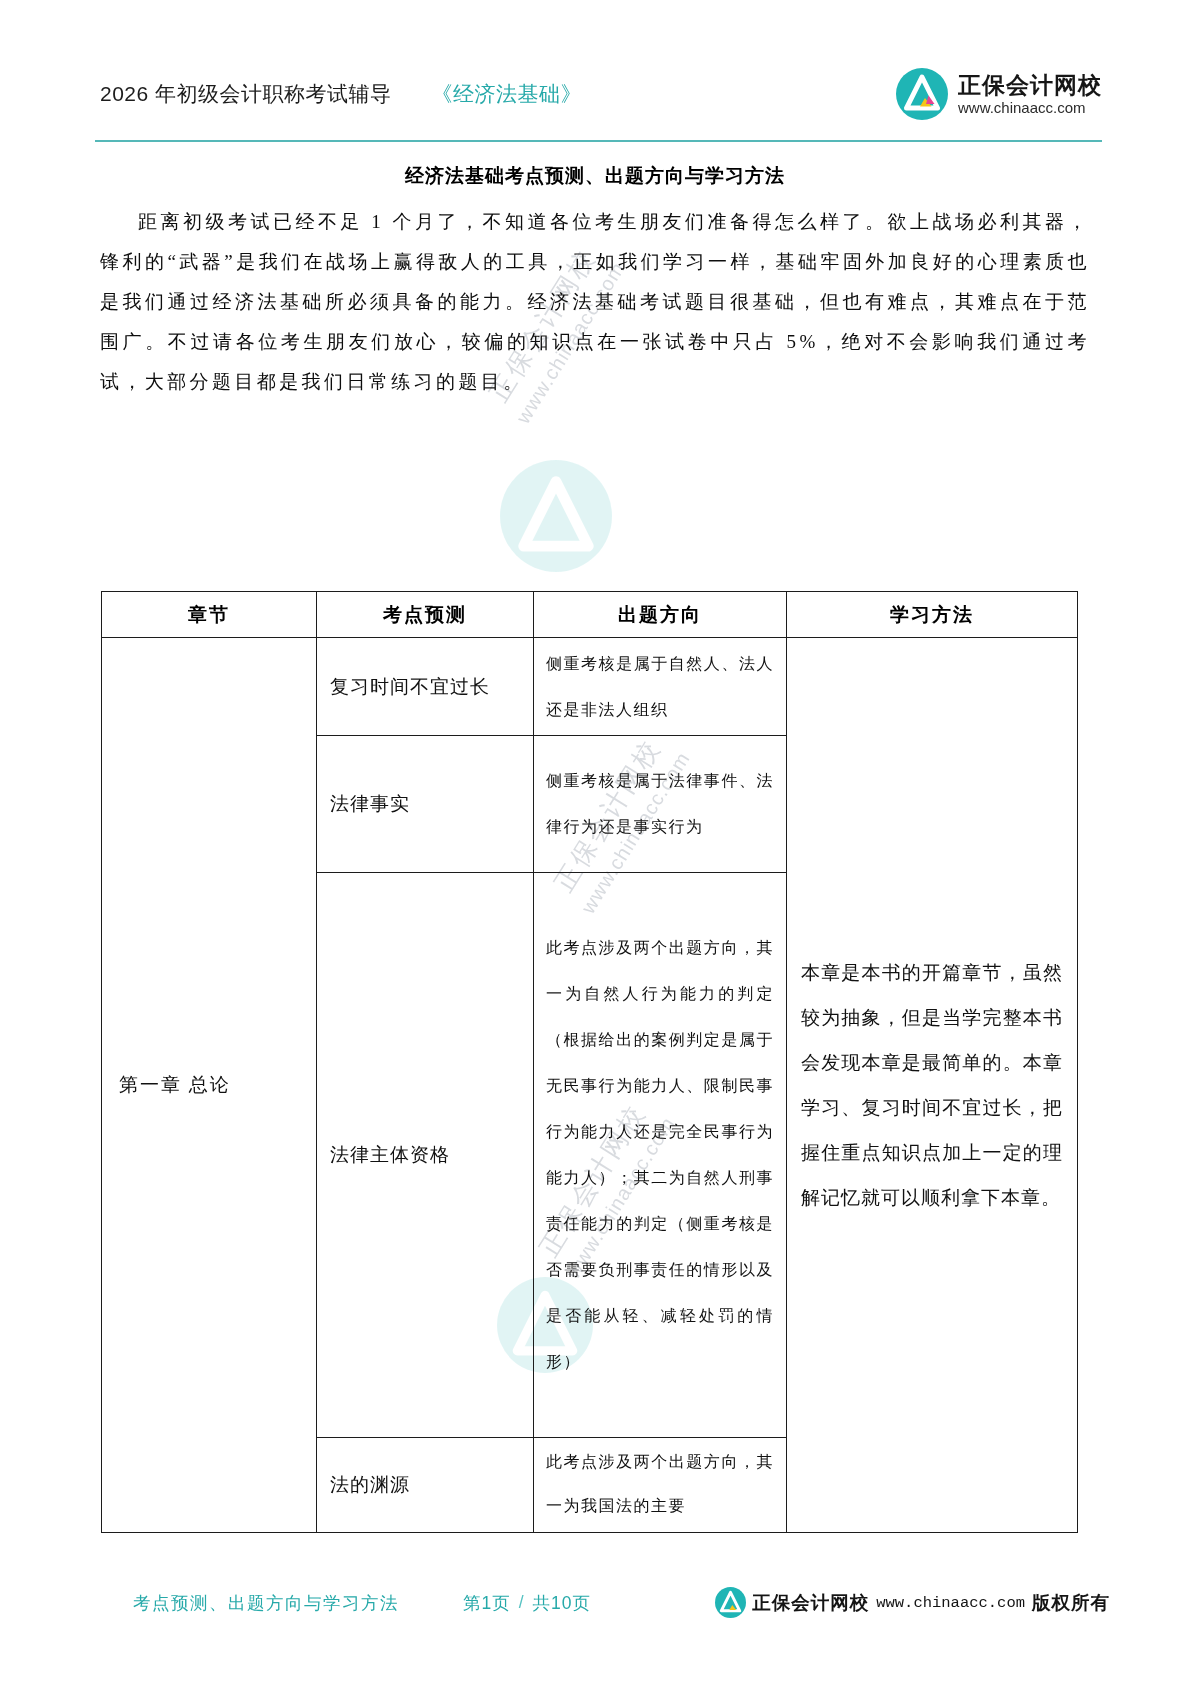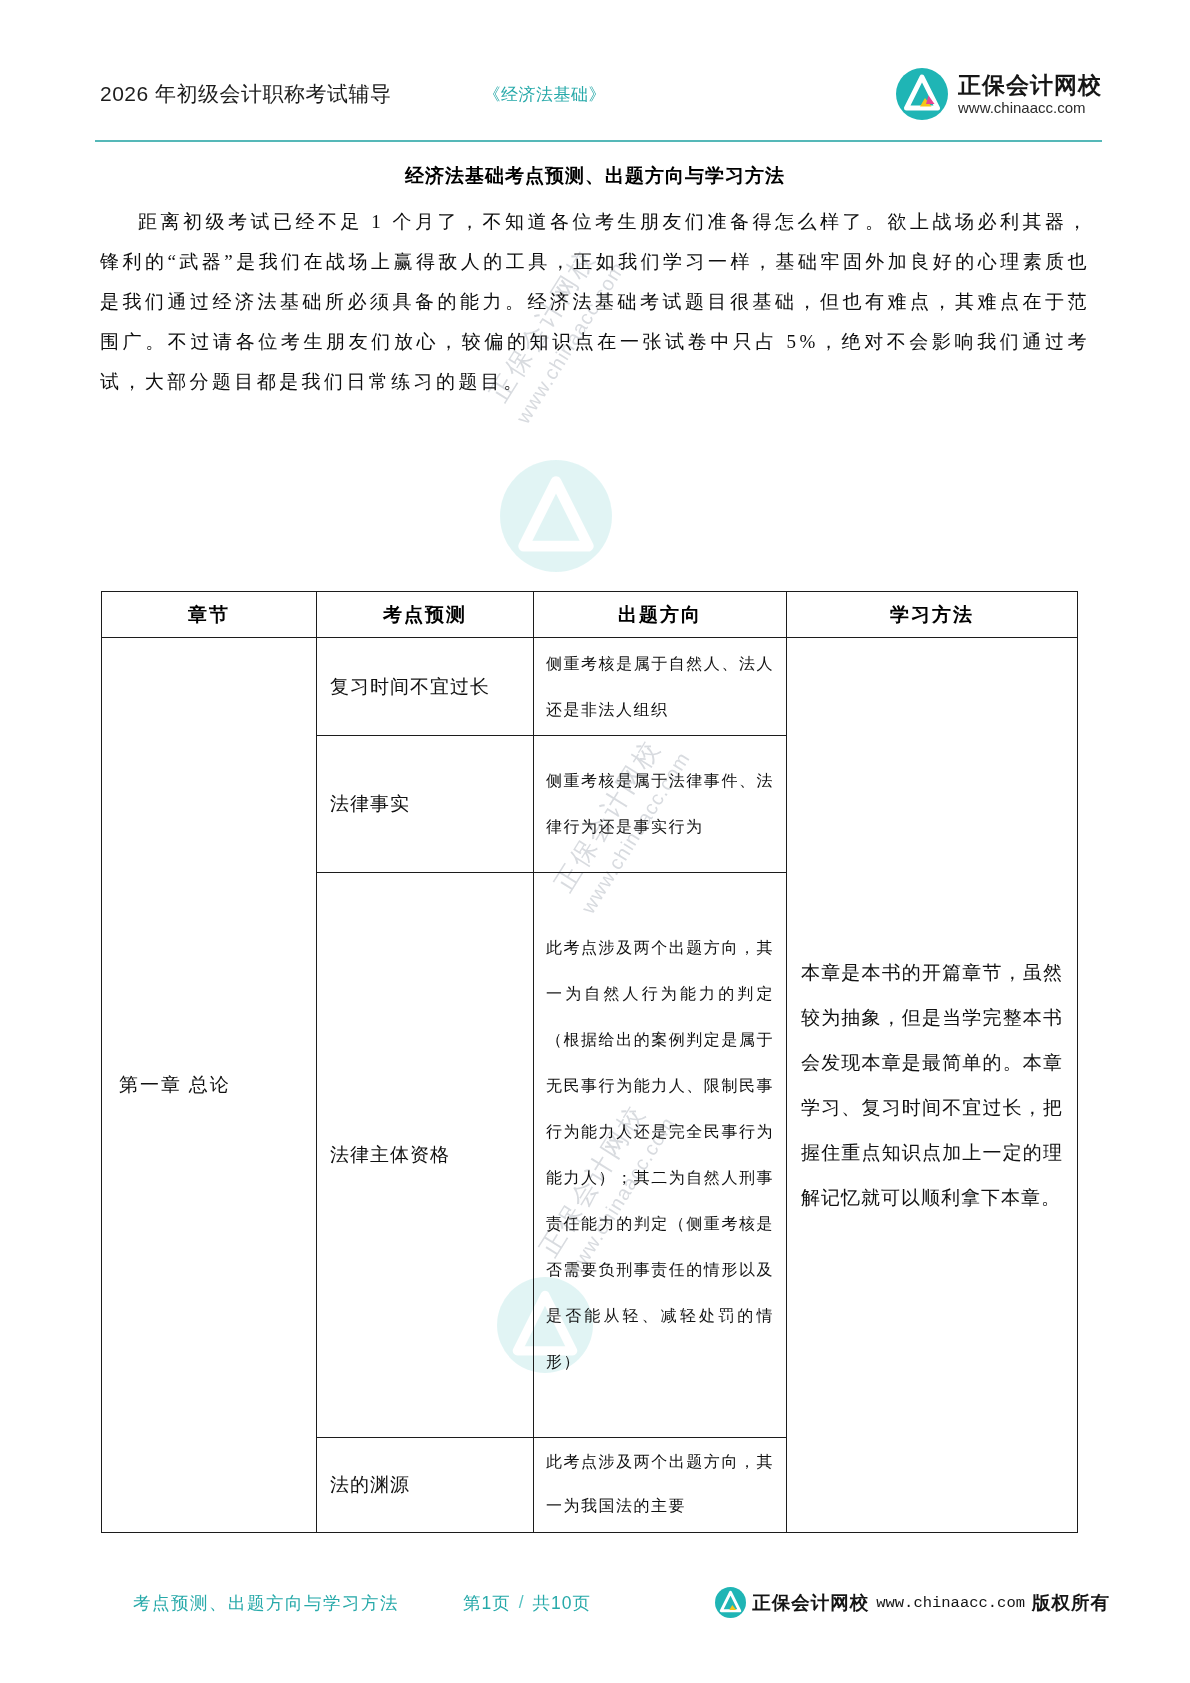--- a/index.html
+++ b/index.html
@@ -21,21 +21,21 @@
   .wm-text .wm-line2 { display:block; font-size:20px; letter-spacing:1px; line-height:30px; }
   .wm-logo { position:absolute; z-index:0; opacity:.13; pointer-events:none; }
 
   
   .page-header {
     position:absolute; z-index:1; left:100px; right:88px; top:68px;
     display:flex; align-items:center;
     font-family:"Liberation Sans","DejaVu Sans",sans-serif;
   }
   .course-title { font-size:21px; color:#1c1c1c; letter-spacing:.5px;text-align:center; }
-  .subject-title { font-size:17px; color:#26a9a9; margin-left:92px; letter-spacing:.5px; }
+  .subject-title { font-size:21px; color:#26a9a9; margin-left:40px; letter-spacing:.5px; }
   .brand { margin-left:auto; display:flex; align-items:center; }
   .brand svg { width:52px; height:52px; }
   .brand-text { margin-left:10px; display:flex; flex-direction:column; line-height:1.15; }
   .brand-name { font-size:23px; font-weight:bold; color:#161616; letter-spacing:1px; }
   .brand-url { font-size:15px; color:#2b2b2b; }
   .header-divider { position:absolute; z-index:1; left:95px; right:88px; top:140px; height:2px; background:#55b8b8; }
 
   
   .doc-title {
     position:absolute; z-index:1; top:163px; left:100px; width:990px;

